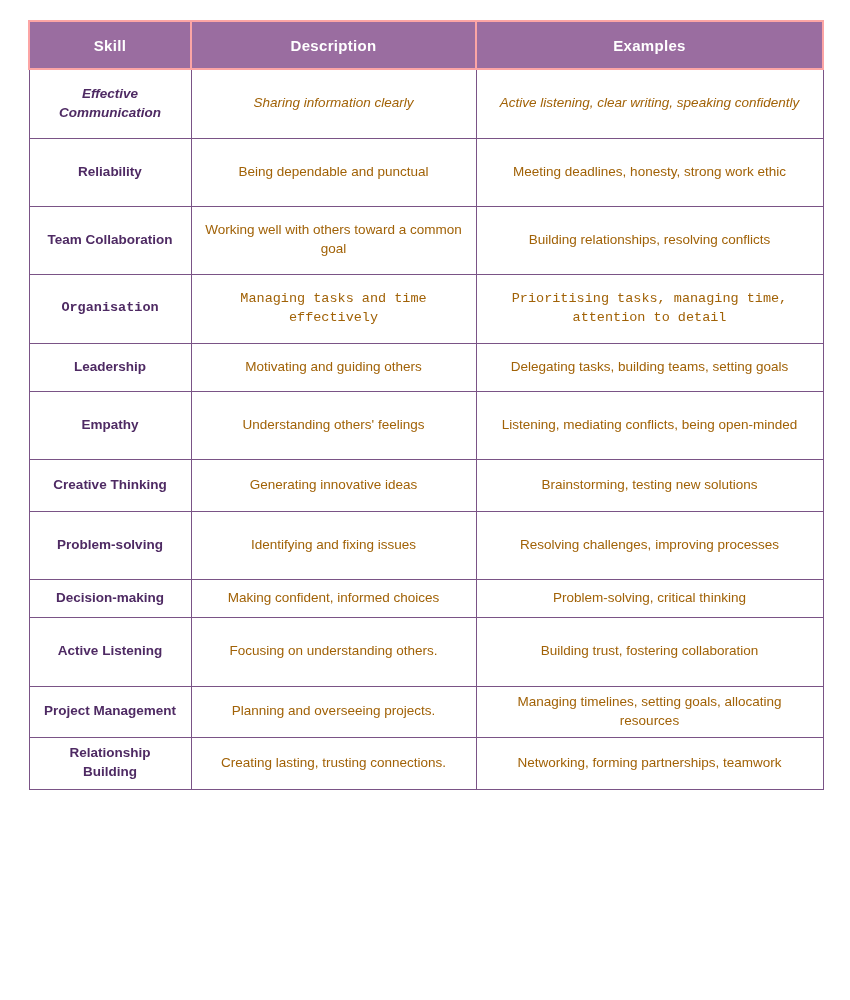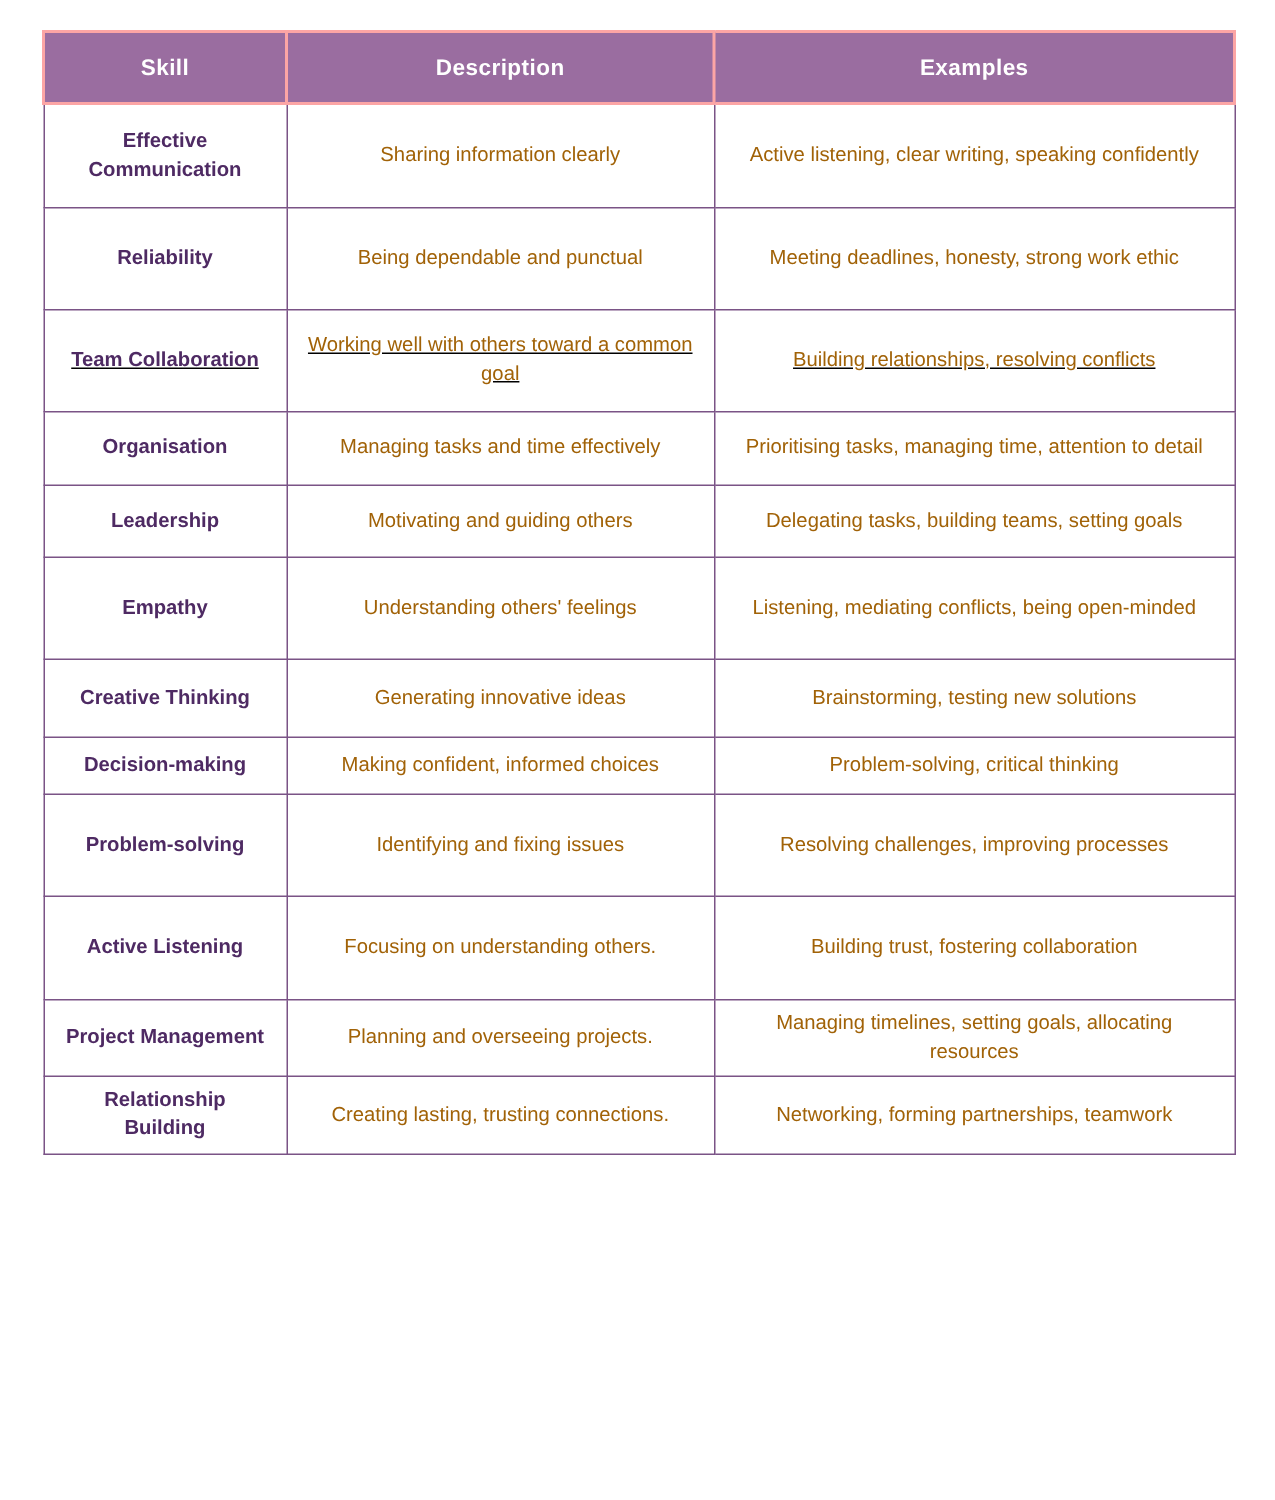--- a/index.html
+++ b/index.html
@@ -68,64 +68,64 @@
         <col style="width:347px">
       </colgroup>
       <thead>
         <tr>
           <th>Skill</th>
           <th>Description</th>
           <th>Examples</th>
         </tr>
       </thead>
       <tbody id="table-body">
-          <tr style="height: 69px;">
+          <tr style="height: 69px; font-style: italic;">
             <td class="skill-cell">Effective Communication</td>
             <td class="description-cell">Sharing information clearly</td>
             <td class="examples-cell">Active listening, clear writing, speaking confidently</td>
           </tr>
           <tr style="height: 68px;">
             <td class="skill-cell">Reliability</td>
             <td class="description-cell">Being dependable and punctual</td>
             <td class="examples-cell">Meeting deadlines, honesty, strong work ethic</td>
           </tr>
-          <tr style="height: 68px; text-decoration: underline;">
+          <tr style="height: 68px;">
             <td class="skill-cell">Team Collaboration</td>
             <td class="description-cell">Working well with others toward a common goal</td>
             <td class="examples-cell">Building relationships, resolving conflicts</td>
           </tr>
-          <tr style="height: 49px;">
+          <tr style="height: 69px; font-family: Liberation Mono, monospace;">
             <td class="skill-cell">Organisation</td>
             <td class="description-cell">Managing tasks and time effectively</td>
             <td class="examples-cell">Prioritising tasks, managing time, attention to detail</td>
           </tr>
           <tr style="height: 48px;">
             <td class="skill-cell">Leadership</td>
             <td class="description-cell">Motivating and guiding others</td>
             <td class="examples-cell">Delegating tasks, building teams, setting goals</td>
           </tr>
           <tr style="height: 68px;">
             <td class="skill-cell">Empathy</td>
             <td class="description-cell">Understanding others' feelings</td>
             <td class="examples-cell">Listening, mediating conflicts, being open-minded</td>
           </tr>
           <tr style="height: 52px;">
             <td class="skill-cell">Creative Thinking</td>
             <td class="description-cell">Generating innovative ideas</td>
             <td class="examples-cell">Brainstorming, testing new solutions</td>
           </tr>
+          <tr style="height: 68px;">
+            <td class="skill-cell">Problem-solving</td>
+            <td class="description-cell">Identifying and fixing issues</td>
+            <td class="examples-cell">Resolving challenges, improving processes</td>
+          </tr>
           <tr style="height: 38px;">
             <td class="skill-cell">Decision-making</td>
             <td class="description-cell">Making confident, informed choices</td>
             <td class="examples-cell">Problem-solving, critical thinking</td>
-          </tr>
-          <tr style="height: 68px;">
-            <td class="skill-cell">Problem-solving</td>
-            <td class="description-cell">Identifying and fixing issues</td>
-            <td class="examples-cell">Resolving challenges, improving processes</td>
           </tr>
           <tr style="height: 69px;">
             <td class="skill-cell">Active Listening</td>
             <td class="description-cell">Focusing on understanding others.</td>
             <td class="examples-cell">Building trust, fostering collaboration</td>
           </tr>
           <tr style="height: 51px;">
             <td class="skill-cell">Project Management</td>
             <td class="description-cell">Planning and overseeing projects.</td>
             <td class="examples-cell">Managing timelines, setting goals, allocating resources</td>

